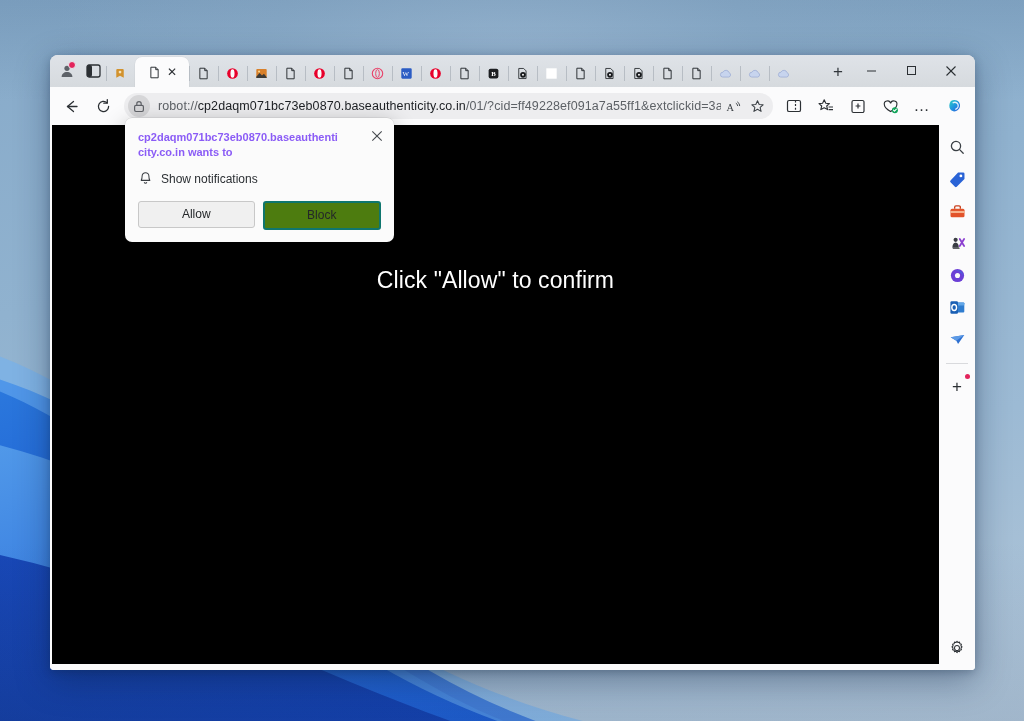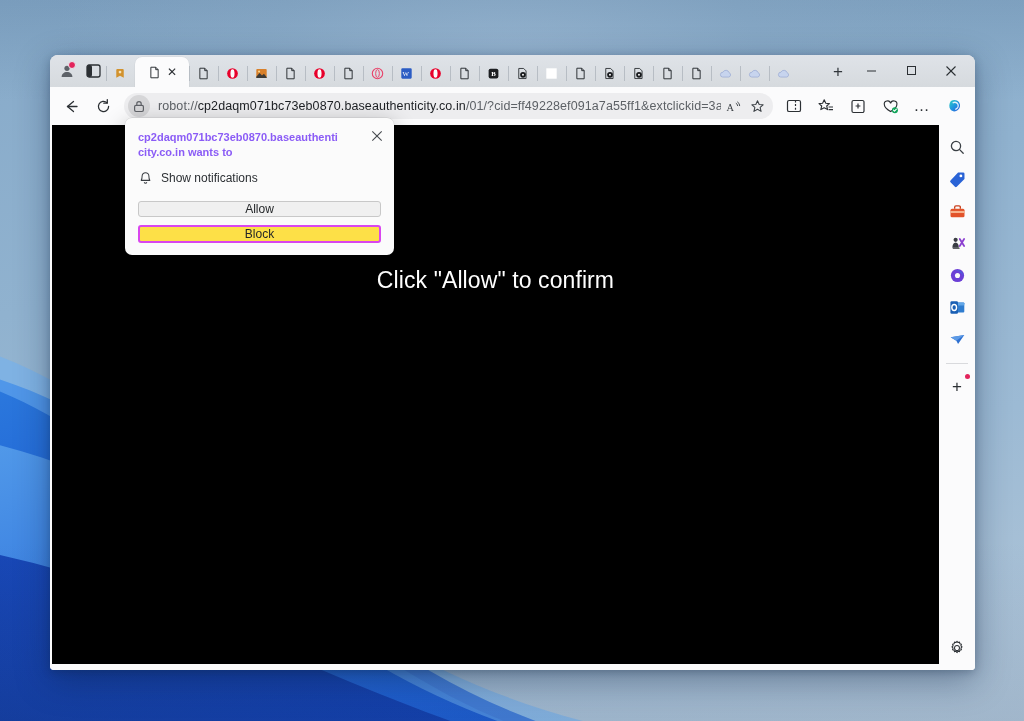--- a/index.html
+++ b/index.html
@@ -133,30 +133,30 @@
     padding:12px 13px 12px 13px;z-index:40;
   }
   #permtitle{
     font-size:11px;font-weight:bold;color:#8b5cf6;line-height:1.35;
     width:200px;word-break:break-word;
   }
   #permclose{
     position:absolute;right:9px;top:9px;width:17px;height:17px;
     display:flex;align-items:center;justify-content:center;color:#4a4f54;
   }
-  #permrow{display:flex;align-items:center;gap:8px;margin-top:11px;}
+  #permrow{display:flex;align-items:flex-end;gap:8px;margin-top:11px;}
   #permrow span{font-size:12px;color:#2b2f33;}
-  #permbtns{display:flex;gap:8px;margin-top:15px;flex-direction:column;}
+  #permbtns{display:flex;gap:8px;margin-top:15px;}
   .permbtn{
     flex:1;height:25px;border-radius:3px;background:#f0f0f0;
     border:1px solid #c8c8c8;
     display:flex;align-items:center;justify-content:center;
     font-size:12px;color:#242729;
   }
-  .permbtn.primary{border:2px solid #d946ef;background:#fde047;}
+  .permbtn.primary{border:2px solid #0f766e;background:#4d7c0f;}
 </style>
 </head>
 <body>
 
 <div id="desktop">
   <div class="bloomwrap">
     <svg viewBox="0 0 1140 600" preserveAspectRatio="none">
       <defs>
         <linearGradient id="g1" x1="0" y1="0" x2="1" y2="1">
           <stop offset="0%" stop-color="#2f7fe0"></stop>

